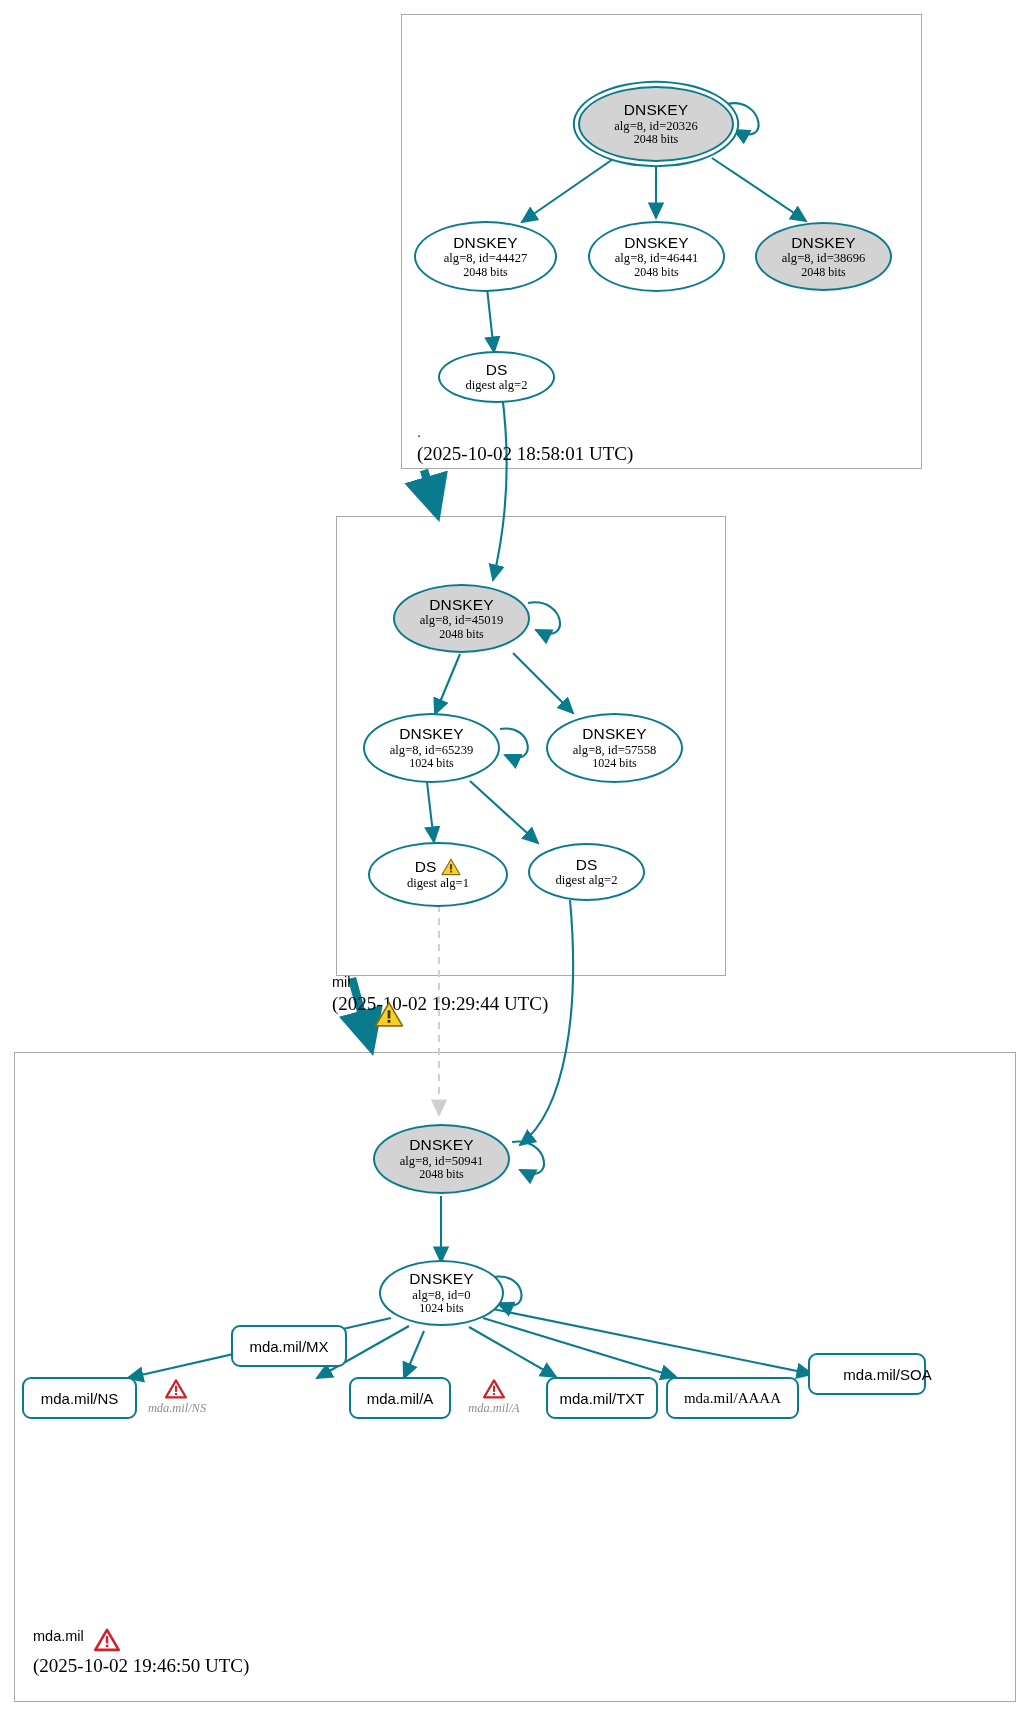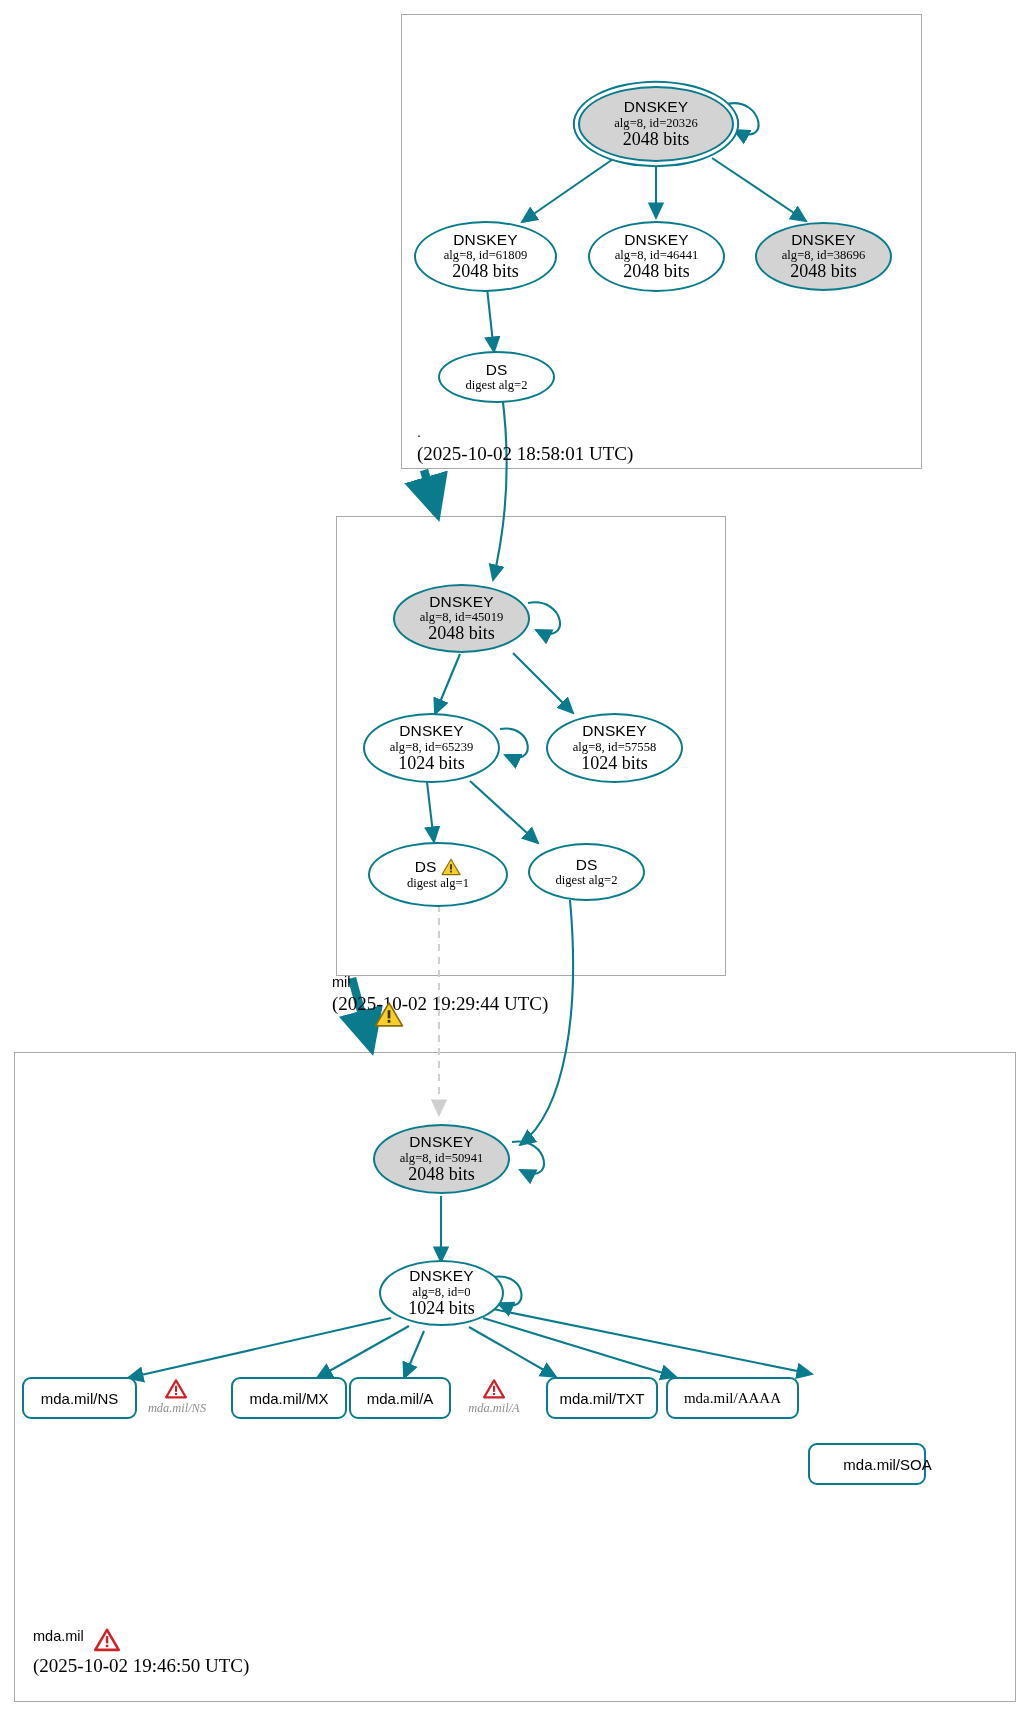--- a/index.html
+++ b/index.html
@@ -22,21 +22,21 @@
   }
   .ell.grey{background:#d3d3d3;}
   .ell.dbl{box-shadow:0 0 0 3.2px #ffffff, 0 0 0 5.2px #0a7b8c;}
   .nlabel{
     position:absolute;left:0;top:0;width:100%;height:100%;
     display:flex;flex-direction:column;align-items:center;justify-content:center;
     text-align:center;color:#000;line-height:1.06;z-index:4;
   }
   .t1{font-family:"Liberation Sans",sans-serif;font-size:15.5px;letter-spacing:.1px;}
   .t2{font-size:12.6px;margin-top:1px;}
-  .t3{font-size:18px;}
+  .t3{font-size:12px;}
   .rowicon{display:flex;align-items:center;justify-content:center;gap:5px;}
   .rrbox{
     position:absolute;border:2.1px solid #0a7b8c;border-radius:9px;background:#fff;
     display:flex;align-items:center;justify-content:center;z-index:3;
     font-family:"Liberation Sans",sans-serif;font-size:15px;color:#000;
     box-sizing:border-box;
   }
   .zname{font-family:"Liberation Sans",sans-serif;font-size:14.5px;}
   .ztime{font-size:19px;margin-top:3px;}
   .zwrap{position:absolute;z-index:3;}
@@ -123,21 +123,21 @@
       <div class="t1">DNSKEY</div>
       <div class="t2">alg=8, id=20326</div>
       <div class="t3">2048 bits</div>
     </div>
   </div>
 
   <div class="node" style="left:414px;top:221px;width:143px;height:71px;">
     <div class="ell"></div>
     <div class="nlabel">
       <div class="t1">DNSKEY</div>
-      <div class="t2">alg=8, id=61809</div>
+      <div class="t2">alg=8, id=44427</div>
       <div class="t3">2048 bits</div>
     </div>
   </div>
 
   <div class="node" style="left:588px;top:221px;width:137px;height:71px;">
     <div class="ell"></div>
     <div class="nlabel">
       <div class="t1">DNSKEY</div>
       <div class="t2">alg=8, id=46441</div>
       <div class="t3">2048 bits</div>
@@ -245,33 +245,33 @@
     <div class="nlabel">
       <div class="t1">DNSKEY</div>
       <div class="t2">alg=8, id=0</div>
       <div class="t3">1024 bits</div>
     </div>
   </div>
 
   <div class="rrbox" style="left:22px;  top:1377px; width:115px; height:42px;">
       <span>mda.mil/NS</span>
     </div>
-  <div class="rrbox" style="left:231px; top:1377px; width:116px; height:42px;">
+  <div class="rrbox" style="left:231px; top:1325px; width:116px; height:42px;">
       <span>mda.mil/MX</span>
     </div>
   <div class="rrbox" style="left:349px; top:1377px; width:102px; height:42px;">
       <span>mda.mil/A</span>
     </div>
   <div class="rrbox" style="left:546px; top:1377px; width:112px; height:42px;">
       <span>mda.mil/TXT</span>
     </div>
   <div class="rrbox" style="left:666px; top:1377px; width:133px; height:42px;font-family:Liberation Serif, serif;">
       <span>mda.mil/AAAA</span>
     </div>
-  <div class="rrbox" style="left:808px; top:1443px; width:118px; height:42px;padding-left:41px;">
+  <div class="rrbox" style="left:808px; top:1353px; width:118px; height:42px;padding-left:41px;">
       <span>mda.mil/SOA</span>
     </div>
 
   <div class="node" style="left:165px;top:1379px;width:22px;height:20px;">
     <svg width="22" height="20" viewBox="0 0 20 18">
       <path d="M10 1.2 L19 16.6 L1 16.6 Z" fill="#ffffff" stroke="#cc2229" stroke-width="2" stroke-linejoin="round"></path>
       <rect x="9.1" y="6.0" width="1.9" height="5.6" fill="#cc2229"></rect>
       <rect x="9.1" y="12.6" width="1.9" height="1.9" fill="#cc2229"></rect>
     </svg>
   </div>

